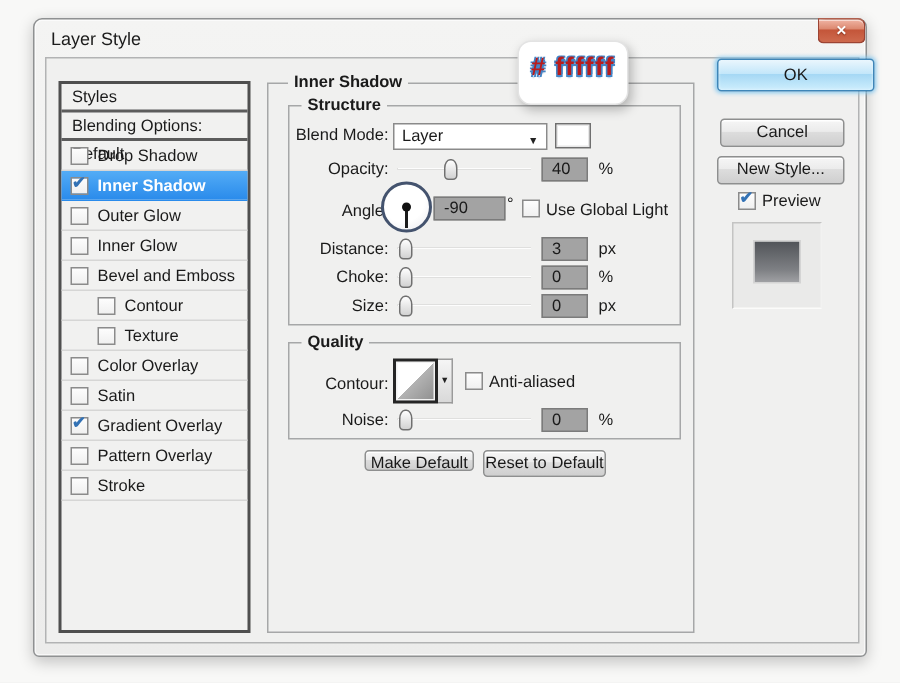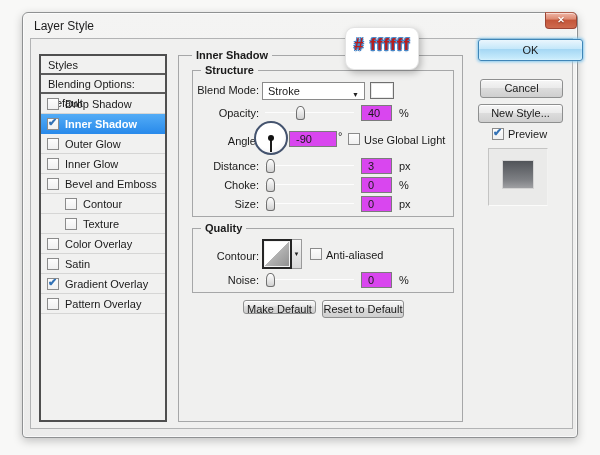--- a/index.html
+++ b/index.html
@@ -49,21 +49,21 @@
 
   .flabel { position:absolute; left:0; width:66px; text-align:right; white-space:nowrap; }
   .unit { position:absolute; white-space:nowrap; }
 
   .combo { position:absolute; height:18px; background:#fff; border:1px solid #8a8a8a;
     line-height:16px; padding-left:5px; cursor:default; }
   .combo .arrow { position:absolute; right:5px; top:4px; font-size:7px; color:#222; }
 
   .swatch { position:absolute; background:#fff; border:1px solid #6f6f6f; box-shadow:inset 0 0 0 1px #e8e8e8; }
 
-  .numbox { position:absolute; width:31px; height:16px; background:#d946ef; border:1px solid #7b7b7b;
+  .numbox { position:absolute; width:31px; height:16px; background:#a3a3a3; border:1px solid #7b7b7b;
     line-height:14px; padding-left:6px; }
 
   .slider { position:absolute; height:14px; }
   .slider .track { position:absolute; left:0; right:0; top:6px; height:1px; background:#8f8f8f; border-bottom:1px solid #fdfdfd; }
   .slider .thumb { position:absolute; top:0; width:9px; height:14px;
     background:linear-gradient(#fefefe,#d2d2d2); border:1px solid #707070;
     border-radius:4px 4px 3px 3px / 6px 6px 3px 3px; cursor:pointer; }
 
   .dial { position:absolute; width:34px; height:34px; border:2px solid #44536e; border-radius:50%;
     background:radial-gradient(circle at 42% 35%, #ffffff 55%, #e9e9ee); cursor:pointer; }
@@ -180,32 +180,38 @@
                 <span class="check">✔</span>
               </span>
     <span class="lbl">Gradient Overlay</span>
   </div>
             <div class="sb-item">
     <span class="cb">
                 <span class="check"></span>
               </span>
     <span class="lbl">Pattern Overlay</span>
   </div>
+            <div class="sb-item">
+    <span class="cb">
+                <span class="check"></span>
+              </span>
+    <span class="lbl">Stroke</span>
+  </div>
           </div>
       </div>
 
       <div class="main-box">
         <span class="legend main-legend">Inner Shadow</span>
 
         <div class="group g-structure">
           <span class="legend">Structure</span>
 
           <span class="flabel" style="top:13px;">Blend Mode:</span>
           <div class="combo" style="left:69px; top:11px; width:103px;">
-            <span>Stroke</span>
+            <span>Layer</span>
             <span class="arrow">▼</span>
           </div>
           <div class="swatch" style="left:177px; top:11px; width:24px; height:17px;"></div>
 
           <span class="flabel" style="top:36px;">Opacity:</span>
           <div class="slider" style="left:72px; top:35px; width:89px;">
             <div class="track"></div>
             <div class="thumb" style="left:31px;"></div>
           </div>
           <div class="numbox" style="left:168px; top:34px;">40</div>

